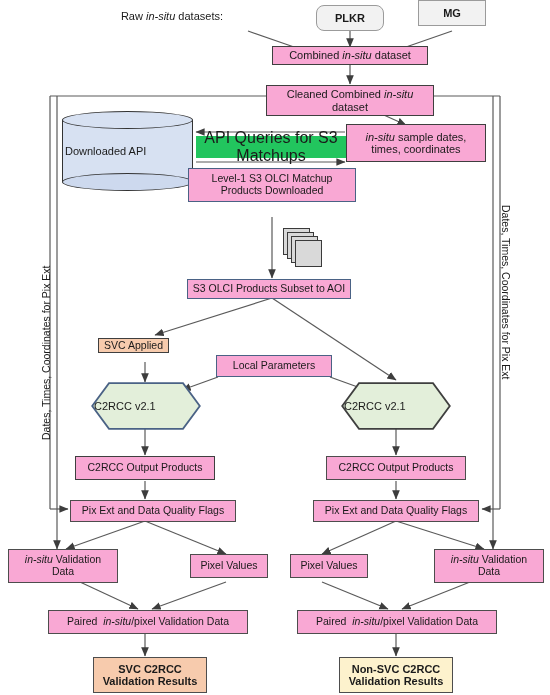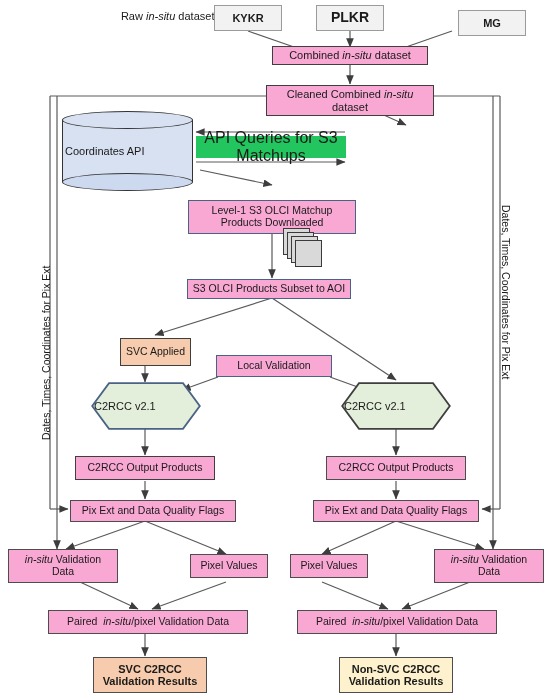--- a/index.html
+++ b/index.html
@@ -163,75 +163,77 @@
 
       <path d="M145,634 L145,656" marker-end="url(#arw)"></path>
       <path d="M396,634 L396,656" marker-end="url(#arw)"></path>
     </g>
   </svg>
 
   <div class="node plainlabel" style="left:96px; top:7px; width:130px; height:18px; font-size:11px; justify-content:flex-end;">
     <span class="nlabel" style="text-align:right;">Raw <em class="is">in-situ</em> datasets:</span>
   </div>
 
-  <div class="node box-gray-thick" style="left:214px; top:5px; width:68px; height:26px; font-size:11px;">
-    <span class="nlabel">KYKR</span>
-  </div>
-  <div class="node box-gray-thick" style="left:316px; top:5px; width:68px; height:26px; font-size:14px;">
+  <div class="node box-gray-thick" style="left:316px; top:5px; width:68px; height:26px; font-size:11px;border-radius:8px;">
     <span class="nlabel">PLKR</span>
   </div>
-  <div class="node box-gray-thick" style="left:418px; top:10px; width:68px; height:26px; font-size:11px;margin-left:40px;">
+  <div class="node box-gray-thick" style="left:418px; top:0; width:68px; height:26px; font-size:11px;">
     <span class="nlabel">MG</span>
   </div>
 
   <div class="node box" style="left:272px; top:46px; width:156px; height:19px; font-size:11px;">
     <span class="nlabel">Combined <em class="is">in-situ</em> dataset</span>
   </div>
 
   <div class="node box" style="left:266px; top:85px; width:168px; height:31px; font-size:11px;">
     <span class="nlabel">Cleaned Combined <em class="is">in-situ</em> dataset</span>
   </div>
 
   <div class="cyl" style="left:62px; top:111px; width:131px; height:80px;">
     <div class="body"></div>
     <div class="bot"></div>
     <div class="top"></div>
     <div class="cyltext" style="font-size:11px;">
-      <span class="nlabel">Coordinates API</span>
+      <span class="nlabel">Downloaded API</span>
     </div>
   </div>
 
   <div class="node plainlabel" style="left:196px; top:136px; width:150px; height:22px; font-size:16px; background:#22c55e;">
     <span class="nlabel">API Queries for S3 Matchups</span>
   </div>
 
-
-  <div class="node box-blue" style="left:188px; top:200px; width:168px; height:34px; font-size:10.5px;">
+  <div class="node box" style="left:346px; top:124px; width:140px; height:38px; font-size:11px;">
+    <span class="nlabel">
+      <em class="is">in-situ</em> sample dates,<br>times, coordinates
+    </span>
+  </div>
+
+  <div class="node box-blue" style="left:188px; top:168px; width:168px; height:34px; font-size:10.5px;">
     <span class="nlabel">
       Level-1 S3 OLCI Matchup<br>Products Downloaded
     </span>
   </div>
 
   <div class="stack" style="left:283px; top:228px; width:42px; height:42px;">
     <div class="sheet" style="left:0px;  top:0px;"></div>
     <div class="sheet" style="left:4px;  top:4px;"></div>
     <div class="sheet" style="left:8px;  top:8px;"></div>
     <div class="sheet" style="left:12px; top:12px;"></div>
   </div>
 
   <div class="node box-blue" style="left:187px; top:279px; width:164px; height:20px; font-size:10.5px;">
     <span class="nlabel">S3 OLCI Products Subset to AOI</span>
   </div>
 
-  <div class="node box fill-peach" style="left:120px; top:338px; width:71px; height:28px; font-size:10.5px;">
+  <div class="node box fill-peach" style="left:98px; top:338px; width:71px; height:15px; font-size:10.5px;">
     <span class="nlabel">SVC Applied</span>
   </div>
 
   <div class="node box-blue" style="left:216px; top:355px; width:116px; height:22px; font-size:10.5px;">
-    <span class="nlabel">Local Validation</span>
+    <span class="nlabel">Local Parameters</span>
   </div>
 
   <div class="hex" style="left:91px; top:382px; width:110px; height:48px;">
     <svg class="hexshape" viewBox="0 0 110 48" preserveAspectRatio="none" xmlns="http://www.w3.org/2000/svg">
       <polygon points="18,1.2 92,1.2 108.8,24 92,46.8 18,46.8 1.2,24" fill="#e3efda" stroke="#4a6285" stroke-width="1.8"></polygon>
     </svg>
     <div class="hextext" style="font-size:11px;">
       <span class="nlabel">C2RCC v2.1</span>
     </div>
   </div>

